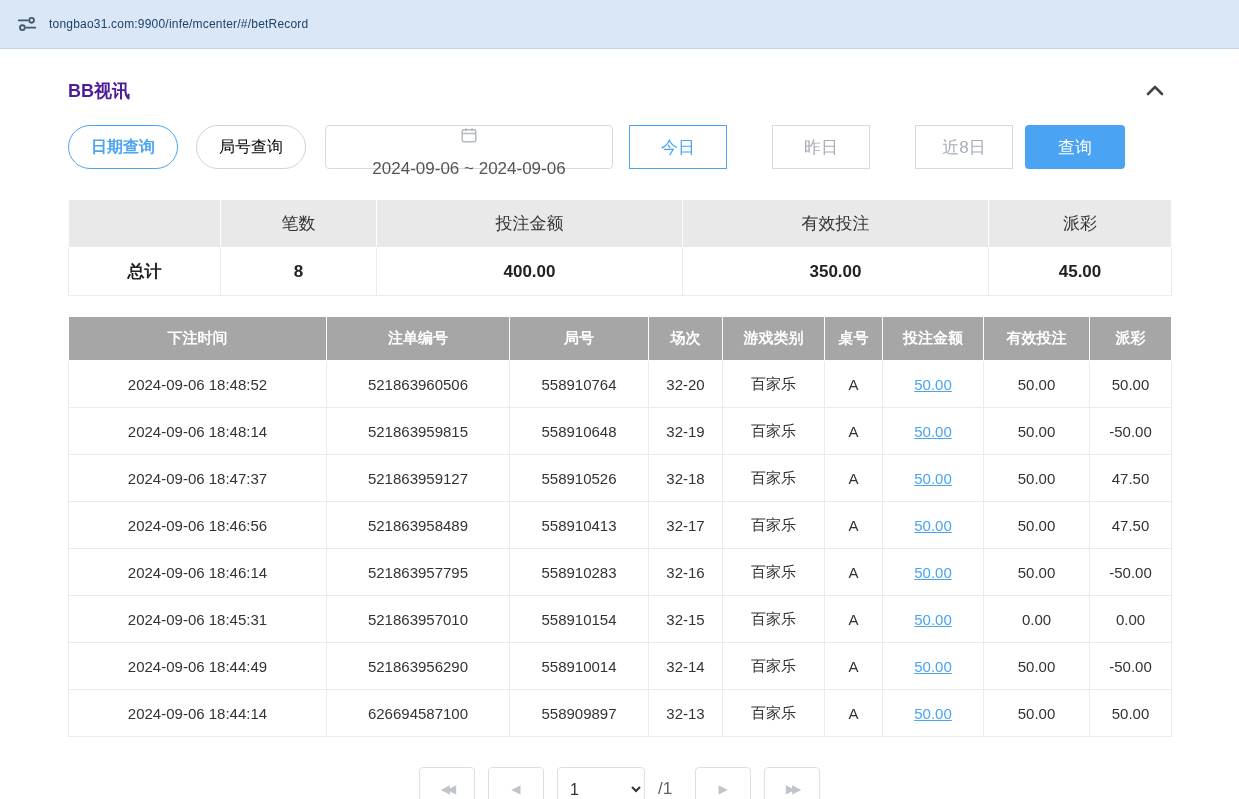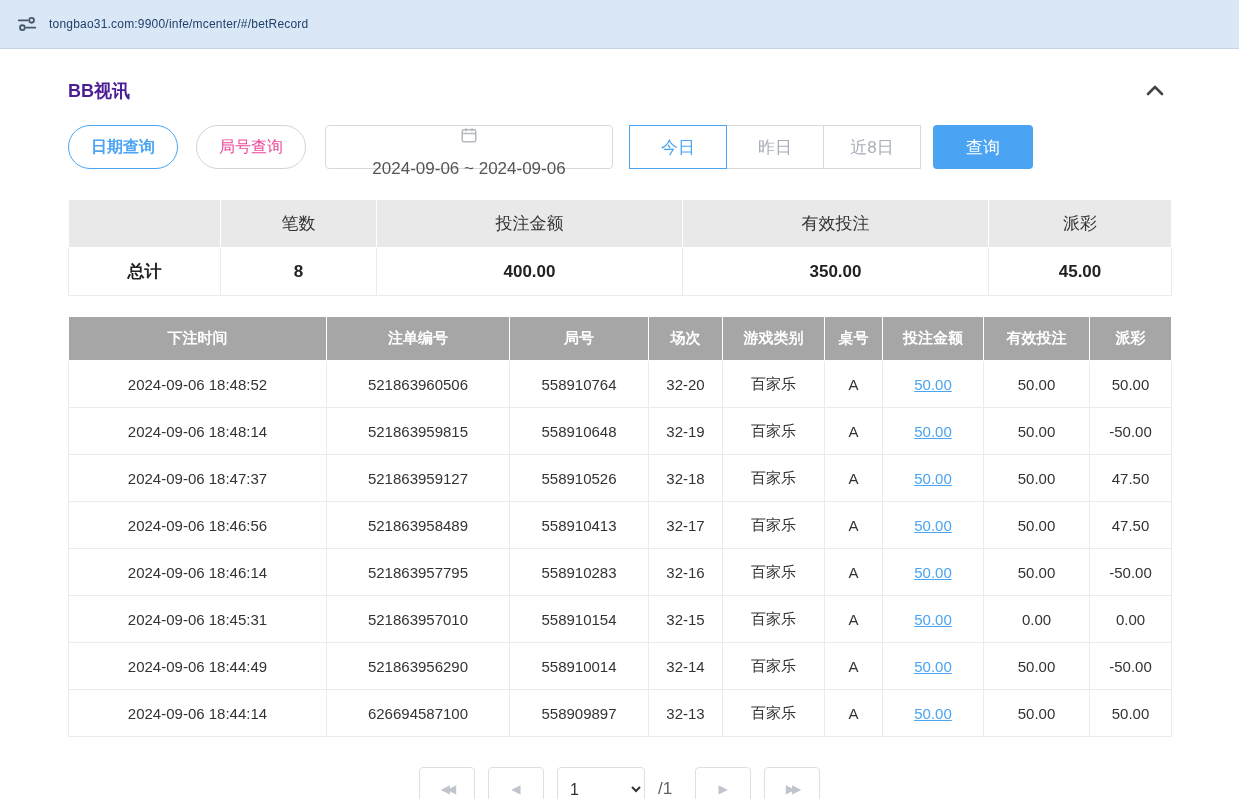--- a/index.html
+++ b/index.html
@@ -16,25 +16,25 @@
   .content { padding:12px 68px 0 68px; }
 
   .panel-header { display:flex; justify-content:space-between; align-items:center; padding:14px 0 18px 0; }
   .panel-title { font-size:18px; font-weight:bold; color:#4c1d95; }
   .collapse-btn { background:none; border:none; cursor:pointer; padding:4px; line-height:0; }
 
   
   .filter-row { display:flex; align-items:center; margin-bottom:30px; }
   .pill-btn { height:44px; padding:0 22px; border-radius:22px; background:#fff; font-size:16px; cursor:pointer; }
   .pill-active { border:1px solid var(--accent,#4aa4f3); color:var(--accent,#4aa4f3); font-weight:bold; }
-  .pill-inactive { border:1px solid #d4d4d4; color:#ec4899; margin-left:18px; }
+  .pill-inactive { border:1px solid #d4d4d4; color:#000000; margin-left:18px; }
   .date-picker { display:flex; align-items:center; gap:10px; height:44px; width:288px;
     border:1px solid #d9d9d9; border-radius:4px; padding:0 15px; margin-left:19px;
     font-size:17px; color:#555; cursor:pointer; background:#fff;flex-direction:column; }
-  .segment-group { display:flex; margin-left:16px; }
+  .segment-group { display:flex; margin-left:16px;gap:46px; }
   .segment { width:98px; height:44px; background:#fff; border:1px solid #d9d9d9; margin-left:-1px;
     font-size:17px; color:#a8adb8; cursor:pointer; position:relative; }
   .segment:first-child { margin-left:0; }
   .seg-active { color:var(--accent,#4aa4f3); border-color:var(--accent,#4aa4f3); z-index:1; }
   .search-btn { width:100px; height:44px; margin-left:12px; border:none; border-radius:4px;
     background:var(--accent,#4aa4f3); color:#fff; font-size:17px; cursor:pointer; }
 
   
   .summary-table { width:100%; border-collapse:collapse; table-layout:fixed; margin-bottom:20px;
     font-size:17px; text-align:center; }

